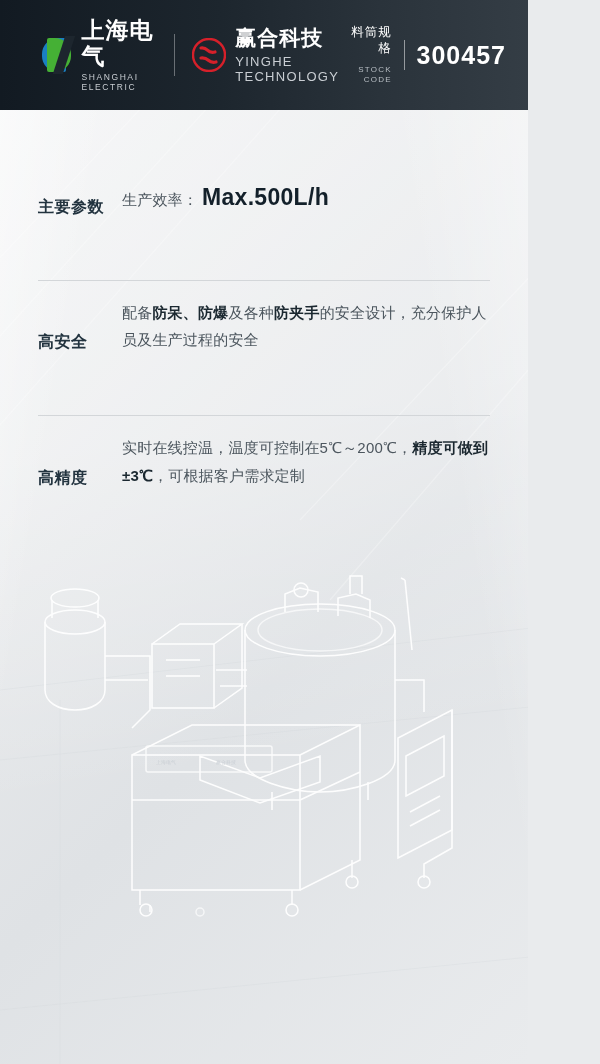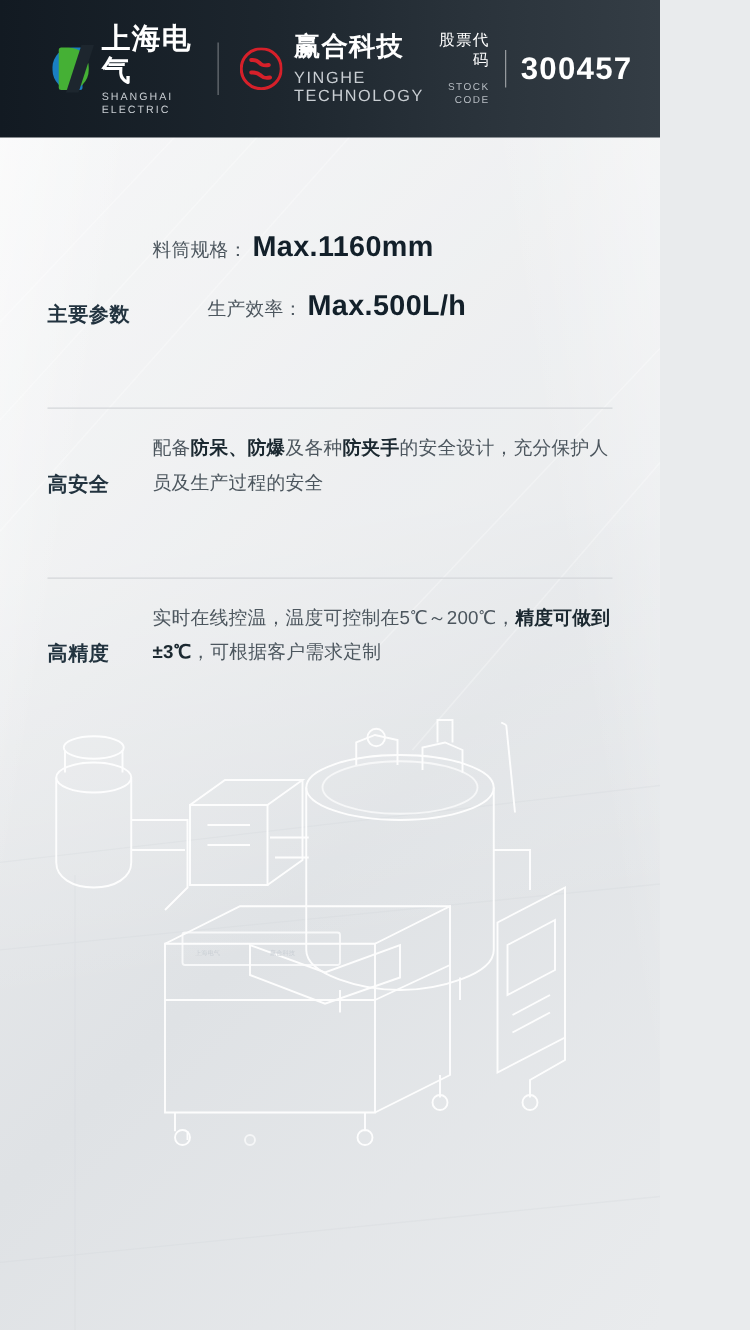--- a/index.html
+++ b/index.html
@@ -290,37 +290,33 @@
         </div>
         <div class="yh-text">
           <div class="yh-cn">赢合科技</div>
           <div class="yh-en">YINGHE TECHNOLOGY</div>
         </div>
       </div>
     </div>
 
     <div class="header-right">
       <div class="stock-labels">
-        <div class="stock-cn">股票代码</div>
+        <div class="stock-cn">料筒规格</div>
         <div class="stock-en">STOCK CODE</div>
       </div>
       <div class="stock-sep"></div>
       <div class="stock-code">300457</div>
     </div>
   </div>
 
   <div class="content">
 
     <div class="row">
       <div class="row-label">主要参数</div>
       <div class="row-body">
-        <div class="param-line">
-          <span class="param-key">料筒规格：</span>
-          <span class="param-val">Max.1160mm</span>
-        </div>
         <div class="param-line">
           <span class="param-key">生产效率：</span>
           <span class="param-val">Max.500L/h</span>
         </div>
       </div>
     </div>
 
     <div class="row">
       <div class="row-label">高安全</div>
       <div class="row-body">

